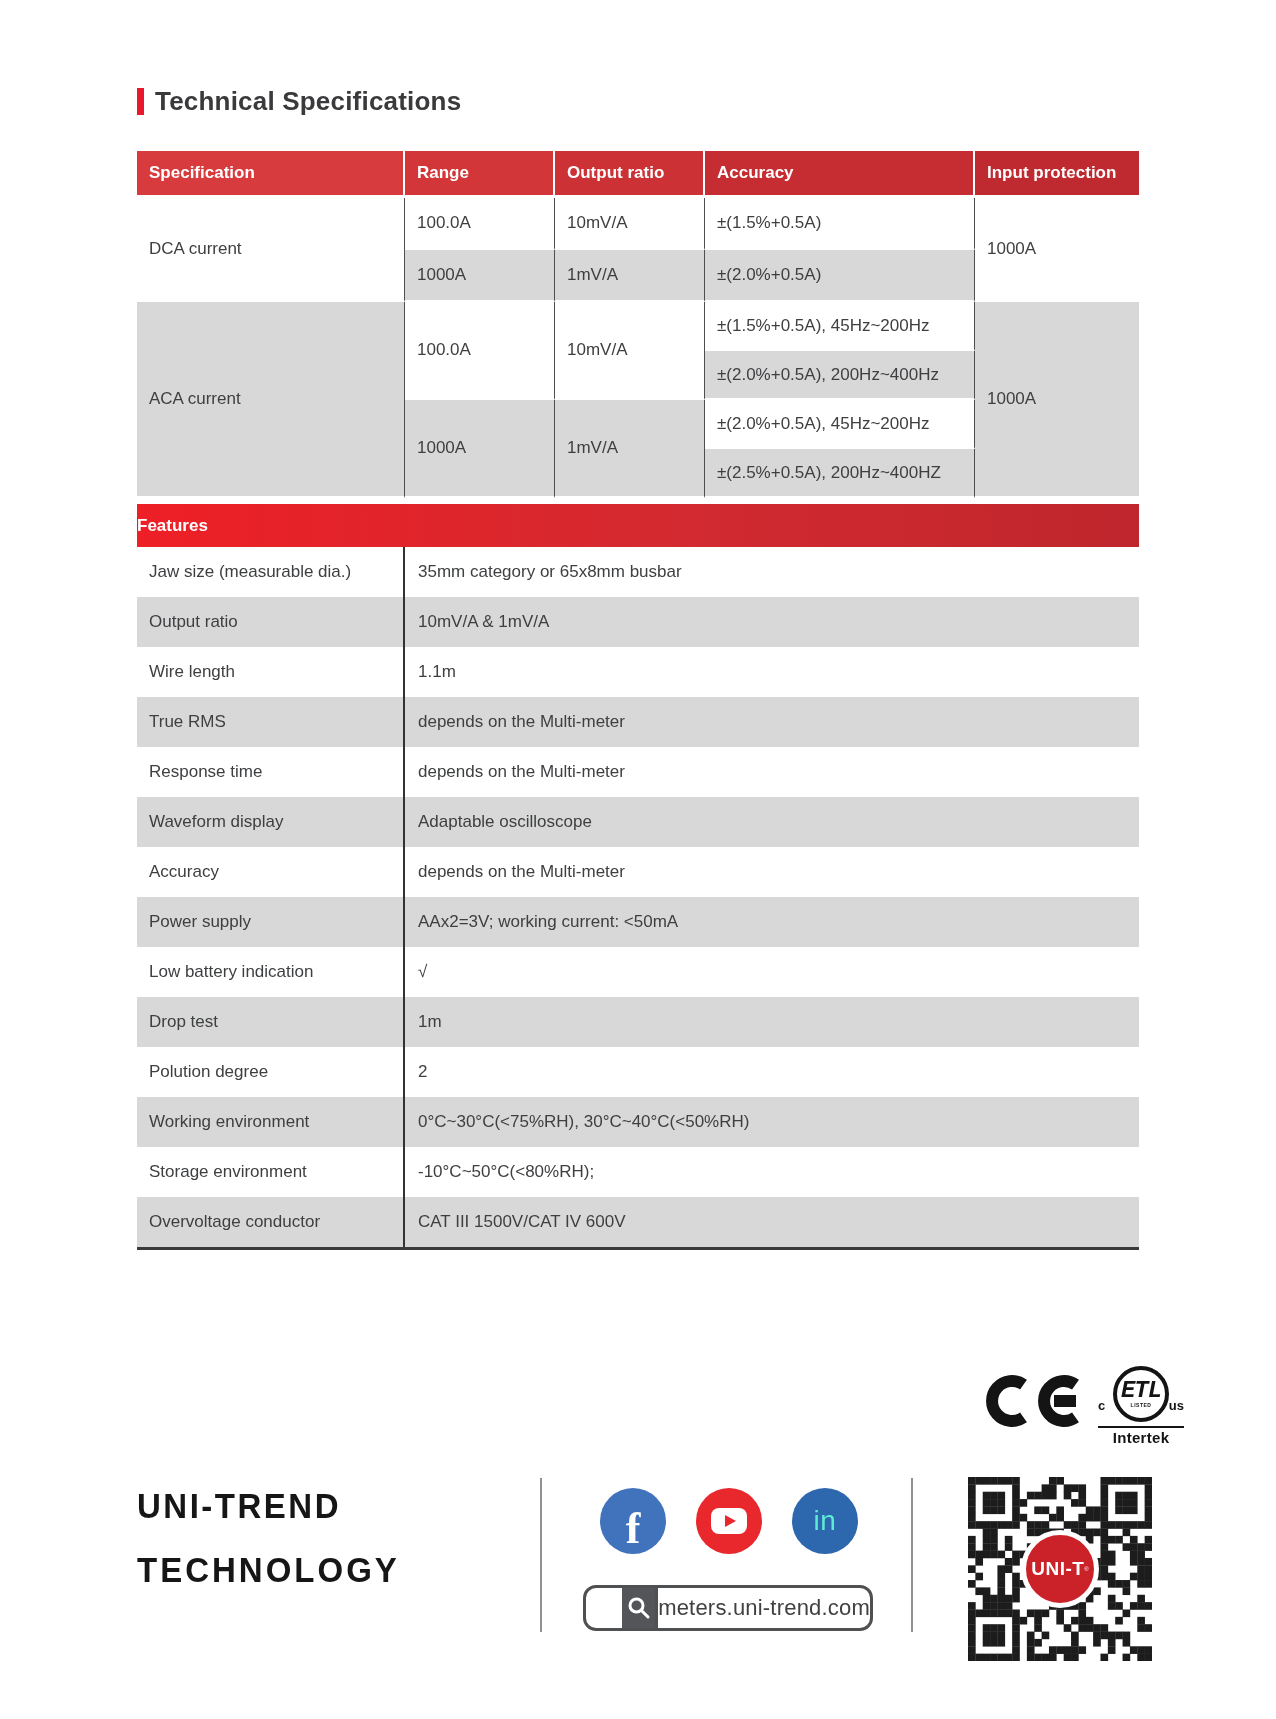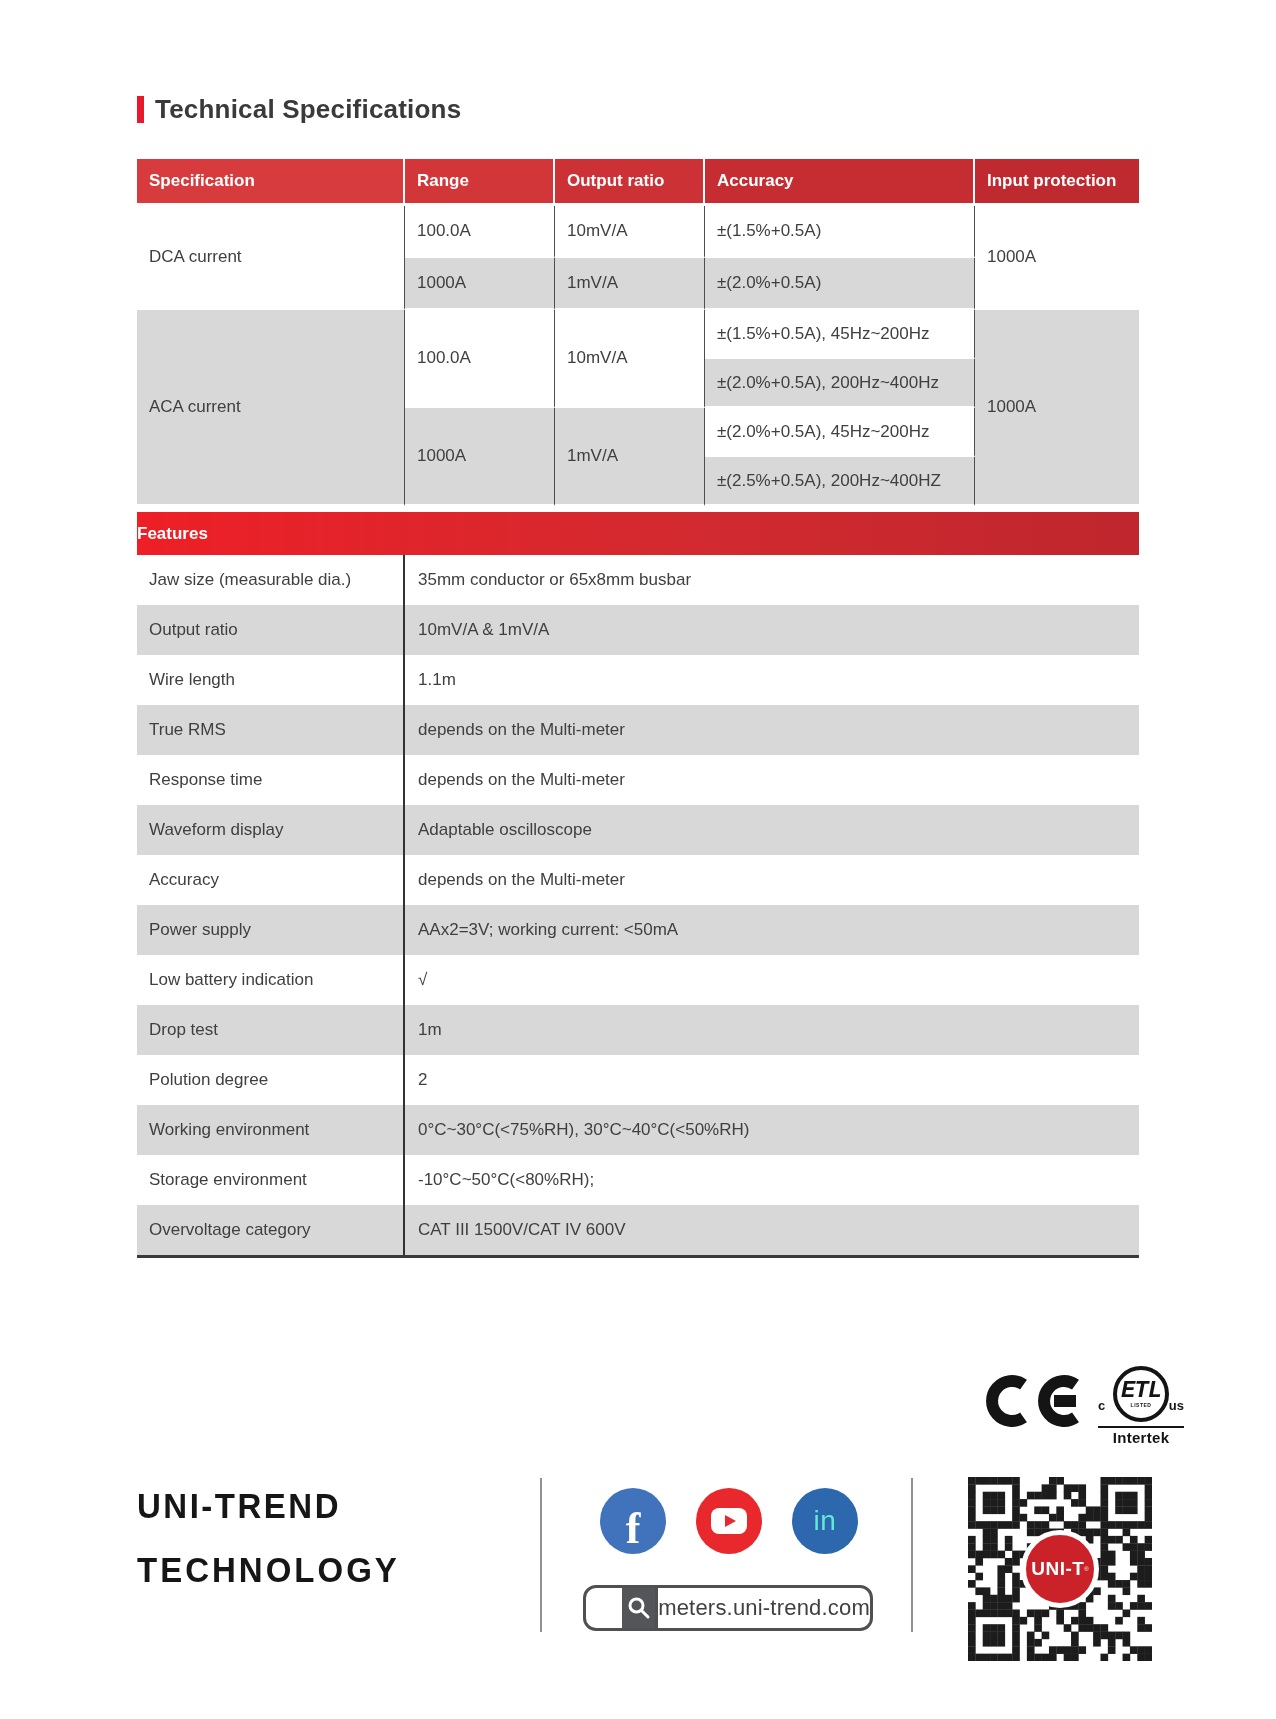--- a/index.html
+++ b/index.html
@@ -1,21 +1,21 @@
 <!DOCTYPE html>
 <html><head>
 <meta charset="utf-8">
 <style>
   * { margin:0; padding:0; box-sizing:border-box; }
   html,body { background:#ffffff; }
   body {
     width:1276px; height:1719px; position:relative; overflow:hidden;
     font-family:"Liberation Sans", sans-serif; color:#3e3f41;
   }
-  .content { position:absolute; left:137px; top:94px; width:1002px; }
+  .content { position:absolute; left:137px; top:86px; width:1002px; }
 
   
   .title-row { display:flex; align-items:center; gap:11px; margin-bottom:34px; }
   .title-bar { width:7px; height:27px; background:#e8192c; }
   .title-text { font-size:26px; font-weight:bold; color:#3a3a3c; letter-spacing:0.2px; }
 
   
   table.spec { border-collapse:separate; border-spacing:0; table-layout:fixed; width:1002px; font-size:17px; }
   table.spec col.c1{width:268px;} table.spec col.c2{width:150px;} table.spec col.c3{width:150px;}
   table.spec col.c4{width:270px;} table.spec col.c5{width:164px;}
@@ -162,21 +162,21 @@
 
   <div class="features-bar">Features</div>
   <table class="features">
     <colgroup>
         <col class="f1">
         <col class="f2">
       </colgroup>
     <tbody>
       <tr>
           <td class="flabel">Jaw size (measurable dia.)</td>
-          <td class="fvalue">35mm conductor or 65x8mm busbar</td>
+          <td class="fvalue">35mm category or 65x8mm busbar</td>
         </tr>
       <tr>
           <td class="flabel">Output ratio</td>
           <td class="fvalue">10mV/A &amp; 1mV/A</td>
         </tr>
       <tr>
           <td class="flabel">Wire length</td>
           <td class="fvalue">1.1m</td>
         </tr>
       <tr>
@@ -213,21 +213,21 @@
         </tr>
       <tr>
           <td class="flabel">Working environment</td>
           <td class="fvalue">0°C~30°C(&lt;75%RH), 30°C~40°C(&lt;50%RH)</td>
         </tr>
       <tr>
           <td class="flabel">Storage environment</td>
           <td class="fvalue">-10°C~50°C(&lt;80%RH);</td>
         </tr>
       <tr>
-          <td class="flabel">Overvoltage category</td>
+          <td class="flabel">Overvoltage conductor</td>
           <td class="fvalue">CAT III 1500V/CAT IV 600V</td>
         </tr>
     </tbody>
   </table>
   <div class="bottom-rule"></div>
 </div>
 
 <div class="cert-marks">
   <svg class="ce-svg" width="100" height="58" viewBox="0 0 100 58">
     <path d="M 39.5 13.6 A 20 20 0 1 0 39.5 46.4" fill="none" stroke="#141414" stroke-width="12"></path>

